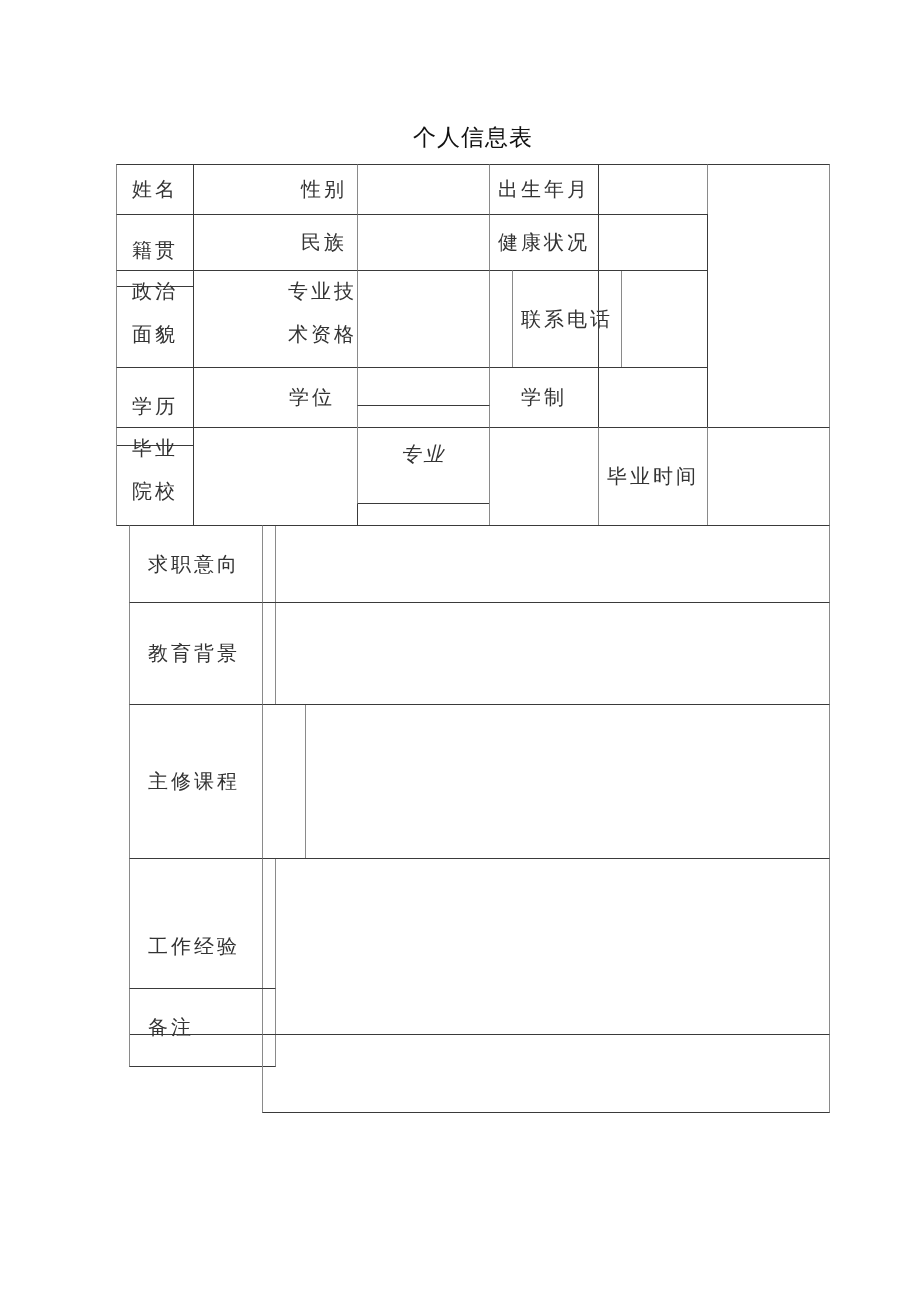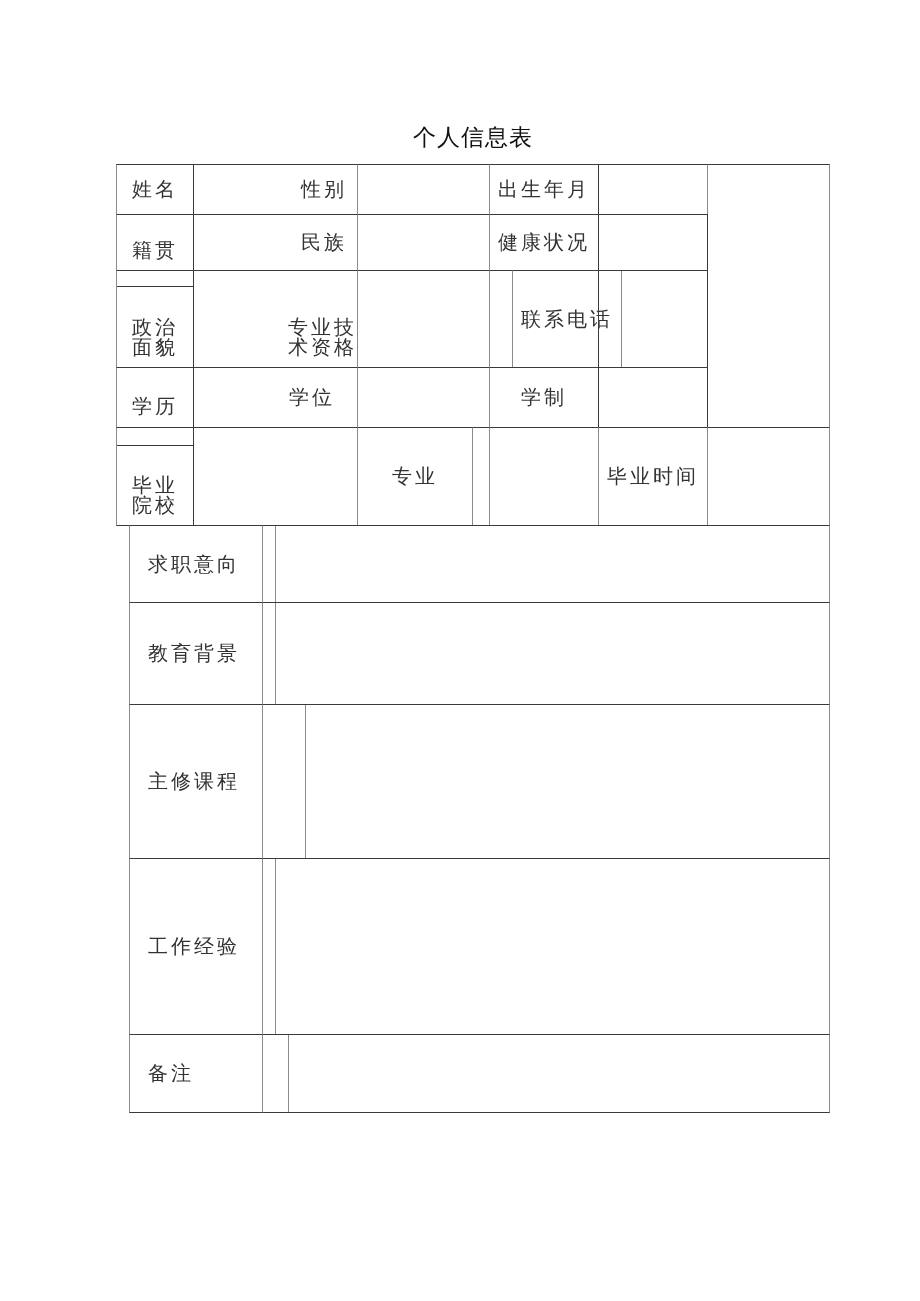--- a/index.html
+++ b/index.html
@@ -6,21 +6,21 @@
     body { width: 920px; height: 1301px; position: relative; overflow: hidden;
            font-family: "DejaVu Sans", "Liberation Sans", sans-serif; color: #222; }
     .title { position: absolute; left: 0; width: 946px; top: 122px; text-align: center;
              font-size: 23px; font-weight: normal; color: #111; letter-spacing: 1px; }
     .cell { position: absolute; box-sizing: border-box; border: 1px solid #3a3a3a;
             display: flex; align-items: center; font-size: 20px; color: #333;
             letter-spacing: 3px; }
     .c { justify-content: center; text-align: center; }
     .r { justify-content: flex-end; text-align: right; padding-right: 10px; }
     .l { justify-content: flex-start; padding-left: 18px; margin-left: 13px; }
-    .two { flex-direction: column; justify-content: flex-end; padding: 10px 0; }
+    .two { flex-direction: column; justify-content: flex-start; padding: 10px 0; gap: 23px; }
     .two.r { align-items: flex-end; }
     .two span { display: block; line-height: 1; }
     .gv { border-left-color: #8a8a8a; border-right-color: #8a8a8a; }
     .input { background: transparent; }
   </style>
 </head>
 <body>
 
 <div class="title">个人信息表</div>
 
@@ -60,31 +60,31 @@
   </div>
 <div class="cell input gv" style="left:357px;top:367px;width:133px;height:61px;"></div>
 <div class="cell c gv" style="left:489px;top:367px;width:110px;height:61px;">学制</div>
 <div class="cell input" style="left:598px;top:367px;width:110px;height:61px;"></div>
 
 <div class="cell c two gv" style="left:116px;top:427px;width:78px;height:99px;">
   <span>毕业</span>
   <span>院校</span>
 </div>
 <div class="cell input" style="left:193px;top:427px;width:165px;height:99px;"></div>
-<div class="cell c gv" style="left:357px;top:427px;width:116px;height:99px;">专业</div>
+<div class="cell c gv" style="left:357px;top:405px;width:133px;height:99px;font-style:italic;">专业</div>
 <div class="cell input gv" style="left:489px;top:427px;width:110px;height:99px;"></div>
 <div class="cell c gv" style="left:598px;top:427px;width:110px;height:99px;">毕业时间</div>
 <div class="cell input gv" style="left:707px;top:427px;width:123px;height:99px;"></div>
 
 <div class="cell l gv" style="left:116px;top:525px;width:147px;height:78px;">求职意向</div>
 <div class="cell input gv" style="left:262px;top:525px;width:568px;height:78px;"></div>
 
 <div class="cell l gv" style="left:116px;top:602px;width:147px;height:103px;">教育背景</div>
 <div class="cell input gv" style="left:262px;top:602px;width:568px;height:103px;"></div>
 
 <div class="cell l gv" style="left:116px;top:704px;width:177px;height:155px;">主修课程</div>
 <div class="cell input gv" style="left:262px;top:704px;width:568px;height:155px;"></div>
 
 <div class="cell l gv" style="left:116px;top:858px;width:147px;height:177px;">工作经验</div>
 <div class="cell input gv" style="left:262px;top:858px;width:568px;height:177px;"></div>
 
-<div class="cell l gv" style="left:116px;top:1034px;width:160px;height:79px;">备注</div>
+<div class="cell l gv" style="left:116px;top:988px;width:147px;height:79px;">备注</div>
 <div class="cell input gv" style="left:262px;top:1034px;width:568px;height:79px;"></div>
 
 </body></html>

